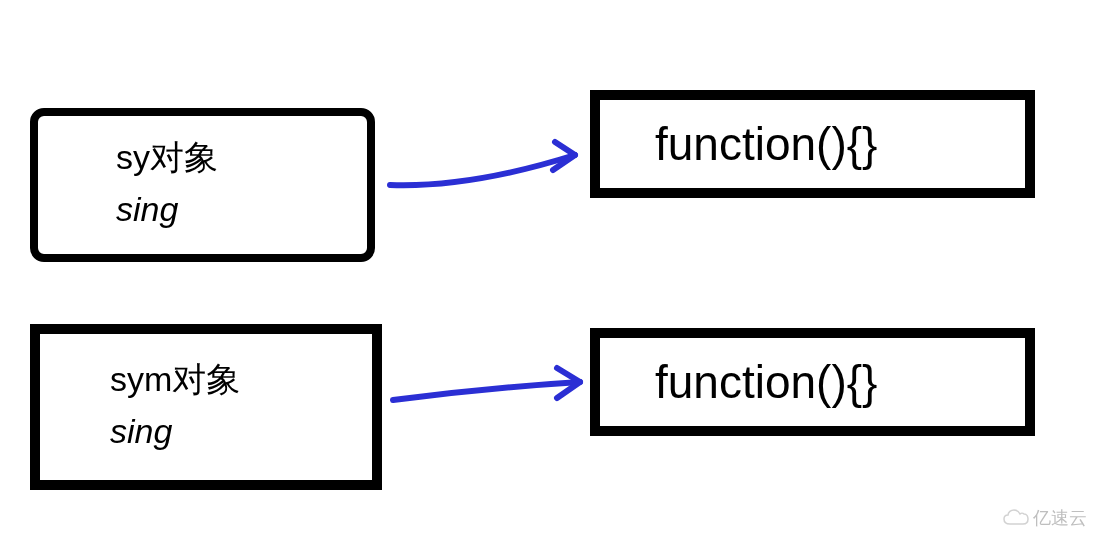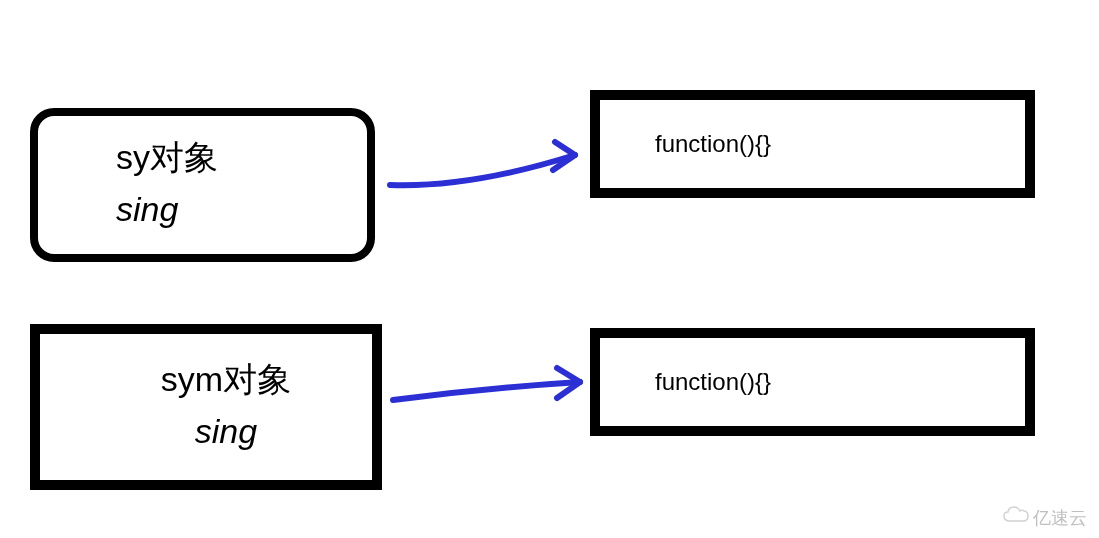--- a/index.html
+++ b/index.html
@@ -13,45 +13,46 @@
   .box {
     position: absolute;
     background: #ffffff;
     display: flex;
     flex-direction: column;
     justify-content: center;
     padding-left: 50px;
   }
   .box-rounded {
     border: 8px solid #000;
-    border-radius: 24px;
+    border-radius: 14px;
   }
   .box-rect {
     border: 10px solid #000;
   }
   .box-fn {
     border: 10px solid #000;
     padding-left: 55px;
     justify-content: center;
   }
   .line1 { font-size: 34px; color: #000; line-height: 1.4; }
   .line2 { font-size: 34px; color: #000; line-height: 1.6; font-style: italic; }
-  .fn-text { font-size: 24px; color: #000; }
+  .fn-text { font-size: 46px; color: #000; }
   .arrow {
     position: absolute;
     pointer-events: none;
   }
   .watermark {
     position: absolute;
     right: 12px;
     bottom: 8px;
     color: #bfbfbf;
     font-size: 18px;
     font-family: sans-serif;
     display: flex;
+    align-items: center;
     gap: 4px;
   }
   .watermark svg { opacity: 0.7; }
 </style>
 </head>
 <body>
 
 <div class="box box-rounded" style="left:30px; top:108px; width:345px; height:154px; padding-left:78px;">
   <div class="line1">sy对象</div>
   <div class="line2">sing</div>
@@ -59,21 +60,21 @@
 
 <div class="box box-fn" style="left:590px; top:90px; width:445px; height:108px;">
   <div class="fn-text">function(){}</div>
 </div>
 
 <svg class="arrow" style="left:380px; top:130px; width:220px; height:70px;" viewBox="0 0 220 70">
   <path d="M 10 55 Q 90 58 195 25" stroke="#2b2fd4" stroke-width="6" fill="none" stroke-linecap="round"></path>
   <path d="M 195 25 L 175 12 M 195 25 L 173 40" stroke="#2b2fd4" stroke-width="6" fill="none" stroke-linecap="round"></path>
 </svg>
 
-<div class="box box-rect" style="left:30px; top:324px; width:352px; height:166px; padding-left:40px;align-items:center;">
+<div class="box box-rect" style="left:30px; top:324px; width:352px; height:166px; padding-left:70px;">
   <div class="line1">sym对象</div>
   <div class="line2">sing</div>
 </div>
 
 <div class="box box-fn" style="left:590px; top:328px; width:445px; height:108px;">
   <div class="fn-text">function(){}</div>
 </div>
 
 <svg class="arrow" style="left:385px; top:350px; width:210px; height:60px;" viewBox="0 0 210 60">
   <path d="M 8 50 Q 100 38 195 32" stroke="#2b2fd4" stroke-width="6" fill="none" stroke-linecap="round"></path>

